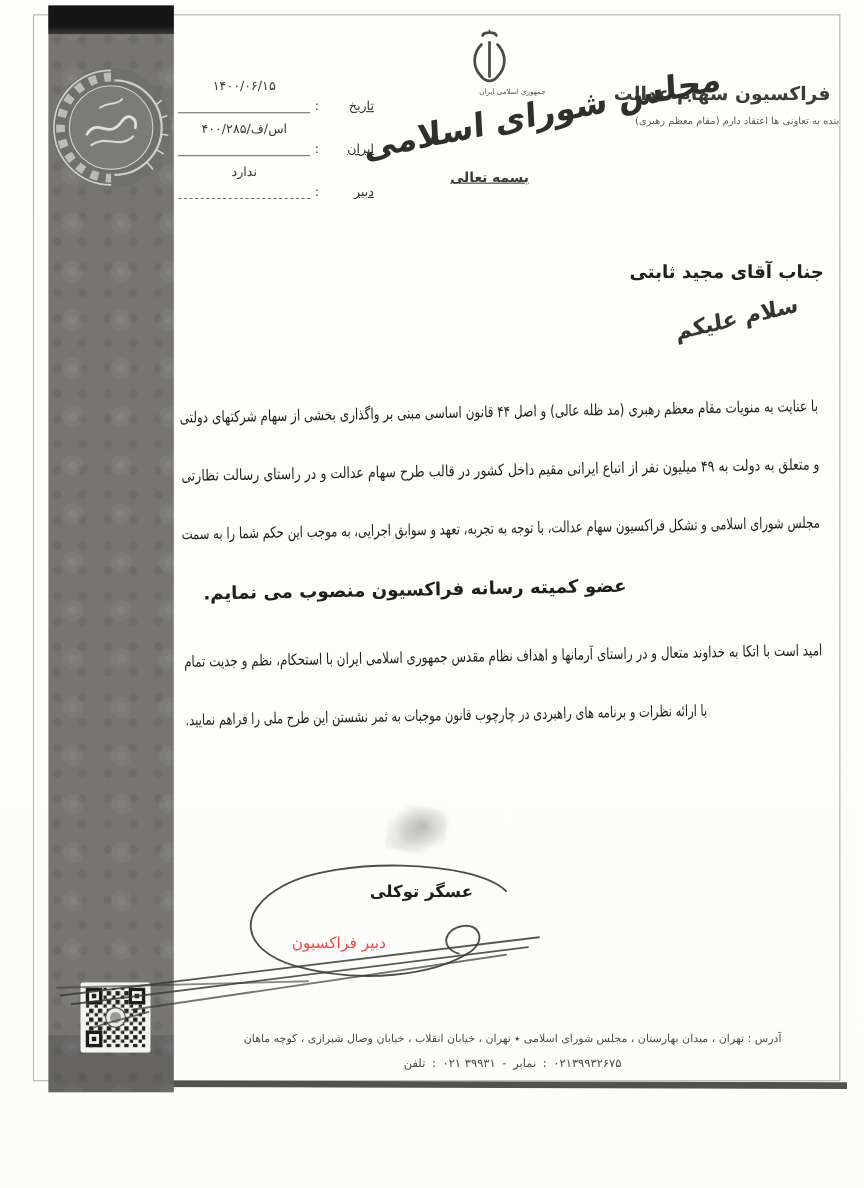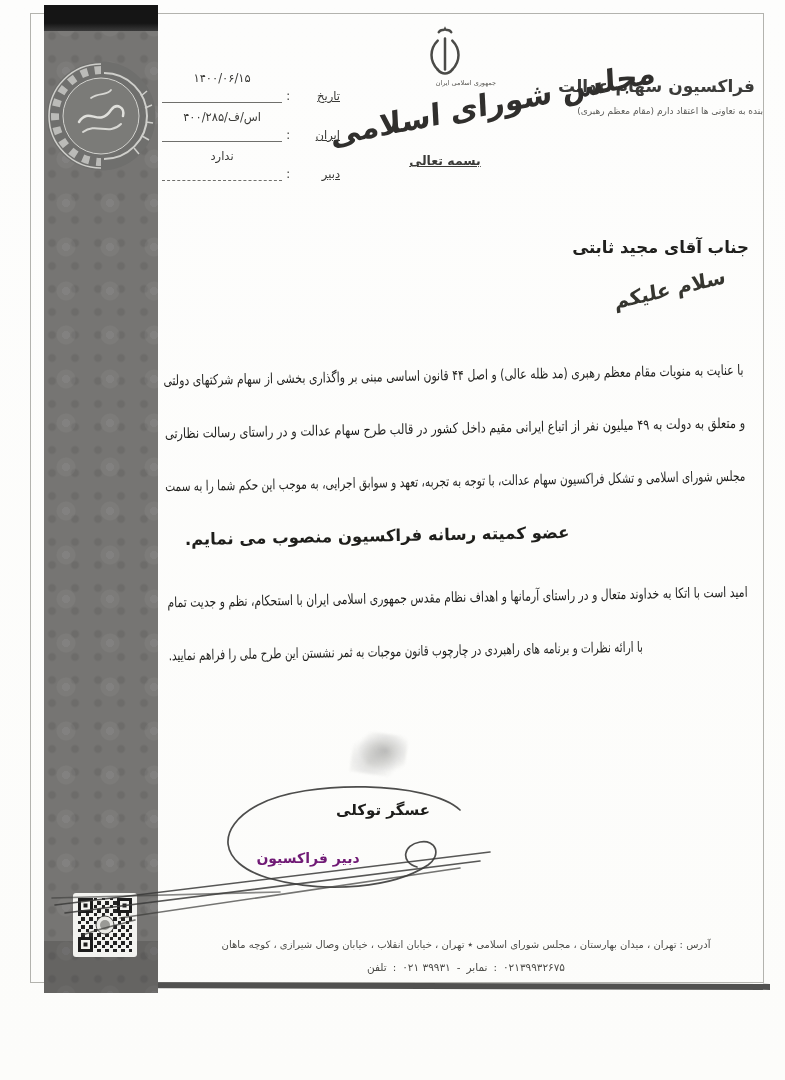--- a/index.html
+++ b/index.html
@@ -55,21 +55,21 @@
   .closing { margin-top:10px; }
   .closing-l2 { width:475px; margin-right:106px; }
 
   .smudge { left:352px; top:733px; width:54px; height:42px; transform:rotate(8deg); filter:blur(1px);
     background:
       radial-gradient(ellipse at 60% 40%, rgba(90,90,88,.38), rgba(90,90,88,0) 60%),
       radial-gradient(ellipse at 35% 72%, rgba(120,120,118,.26), rgba(120,120,118,0) 55%); }
 
   
   .sig-name { left:333px; top:801px; width:100px; text-align:center; font-size:15px; font-weight:bold; color:#1d1d1b; direction:rtl; white-space:nowrap; }
-  .sig-title { left:256px; top:850px; width:104px; text-align:center; font-size:14px; font-weight:bold; color:#701a75; direction:rtl; white-space:nowrap; }
+  .sig-title { left:256px; top:850px; width:104px; text-align:center; font-size:14px; font-weight:normal; color:#ef4444; direction:rtl; white-space:nowrap; }
 
   
   .footer-address { left:185px; top:939px; width:562px; text-align:center; direction:rtl; font-size:10px; color:#4b4b47; }
   .footer-phone { left:185px; top:961px; width:562px; display:flex; direction:ltr; justify-content:center; align-items:center;
     gap:6px; font-size:10.5px; color:#4b4b47; }
   .footer-phone span { white-space:nowrap; }
 </style>
 </head>
 <body>
 

